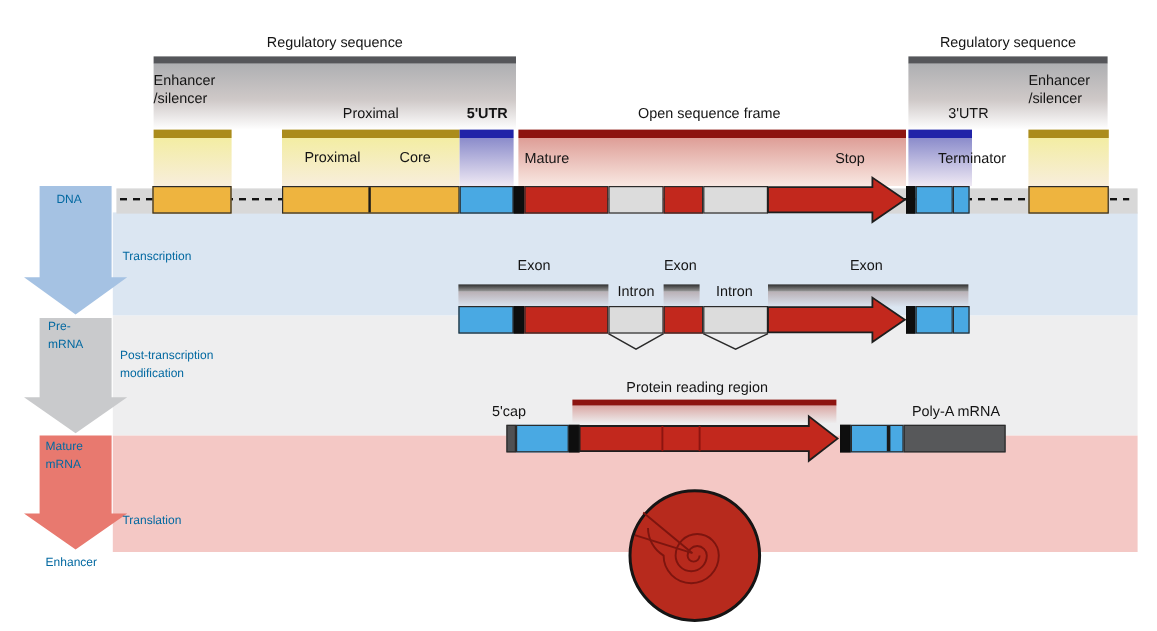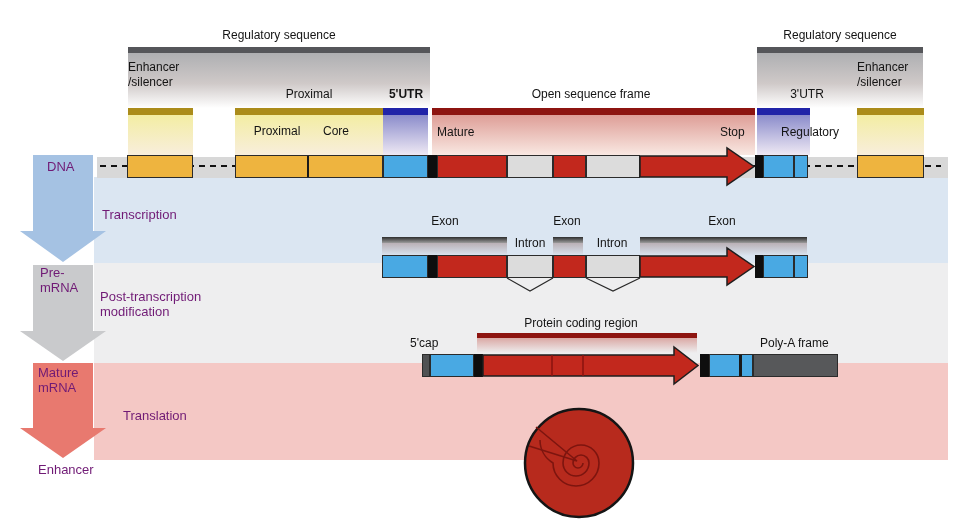--- a/index.html
+++ b/index.html
@@ -3,21 +3,21 @@
 <meta charset="utf-8">
 <style>
   html,body{margin:0;padding:0;background:#fff;}
   #stage{
     position:relative;width:964px;height:526px;background:#ffffff;
     font-family:"Liberation Sans","DejaVu Sans",sans-serif;color:#141414;
     overflow:hidden;
   }
   .abs{position:absolute;}
   .lbl{position:absolute;font-size:12px;line-height:14px;white-space:nowrap;color:#141414;}
-  .lbl13{position:absolute;font-size:13px;line-height:15px;white-space:nowrap;color:#701a75;}
+  .lbl13{position:absolute;font-size:10px;line-height:15px;white-space:nowrap;color:#0369a1;}
   .ctr{transform:translateX(-50%);}
   .box{position:absolute;box-sizing:border-box;border:1.2px solid #2b2b2b;}
   .band{position:absolute;}
   .topbar{position:absolute;height:7px;}
   .grad{position:absolute;height:40px;top:115px;}
   .gold{background:#ab8c1b;}
   .dkblue{background:#2023a8;}
   .dkred{background:#8d1410;}
   .yellowbox{background:#eeb43f;}
   .bluebox{background:#49a9e3;}
@@ -139,39 +139,39 @@
   <div class="lbl" style="left:128px;top:75px;">/silencer</div>
   <div class="lbl" style="left:857px;top:60px;">Enhancer</div>
   <div class="lbl" style="left:857px;top:75px;">/silencer</div>
 
   <div class="lbl ctr" style="left:309px;top:87px;">Proximal</div>
   <div class="lbl ctr" style="left:406px;top:87px;font-weight:bold;">5'UTR</div>
   <div class="lbl ctr" style="left:591px;top:87px;">Open sequence frame</div>
   <div class="lbl ctr" style="left:783px;top:87px;margin-left:24px;">3'UTR</div>
 
   <div class="lbl ctr" style="left:277px;top:124px;">Proximal</div>
-  <div class="lbl ctr" style="left:336px;top:124px;">Core</div>
+  <div class="lbl ctr" style="left:346px;top:124px;">Core</div>
   <div class="lbl" style="left:437px;top:125px;">Mature</div>
-  <div class="lbl" style="left:720px;top:125px;">Stop</div>
-  <div class="lbl ctr" style="left:810px;top:125px;">Regulatory</div>
+  <div class="lbl" style="left:696px;top:125px;">Stop</div>
+  <div class="lbl ctr" style="left:810px;top:125px;">Terminator</div>
 
   <div class="lbl13" style="left:47px;top:159px;">DNA</div>
   <div class="lbl13" style="left:102px;top:207px;">Transcription</div>
   <div class="lbl13" style="left:40px;top:265px;">Pre-</div>
   <div class="lbl13" style="left:40px;top:280px;">mRNA</div>
   <div class="lbl13" style="left:100px;top:289px;">Post-transcription</div>
   <div class="lbl13" style="left:100px;top:304px;">modification</div>
   <div class="lbl13" style="left:38px;top:365px;">Mature</div>
   <div class="lbl13" style="left:38px;top:380px;">mRNA</div>
-  <div class="lbl13" style="left:102px;top:408px;margin-left:21px;">Translation</div>
+  <div class="lbl13" style="left:102px;top:427px;">Translation</div>
   <div class="lbl13" style="left:38px;top:462px;">Enhancer</div>
 
   <div class="lbl ctr" style="left:445px;top:214px;">Exon</div>
   <div class="lbl ctr" style="left:567px;top:214px;">Exon</div>
   <div class="lbl ctr" style="left:722px;top:214px;">Exon</div>
   <div class="lbl ctr" style="left:530px;top:236px;">Intron</div>
   <div class="lbl ctr" style="left:612px;top:236px;">Intron</div>
 
-  <div class="lbl ctr" style="left:581px;top:316px;">Protein coding region</div>
+  <div class="lbl ctr" style="left:581px;top:316px;">Protein reading region</div>
   <div class="lbl" style="left:410px;top:336px;">5'cap</div>
-  <div class="lbl" style="left:760px;top:336px;">Poly-A frame</div>
+  <div class="lbl" style="left:760px;top:336px;">Poly-A mRNA</div>
 
 </div>
 
 </body></html>

